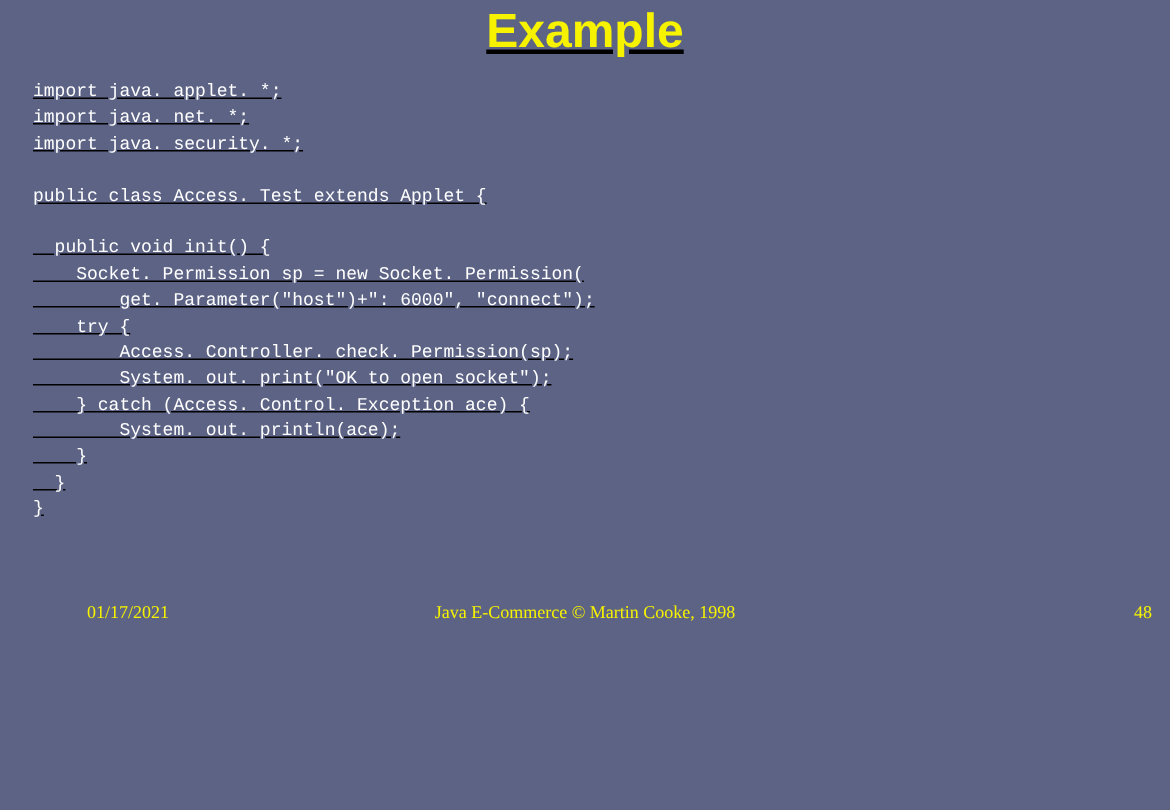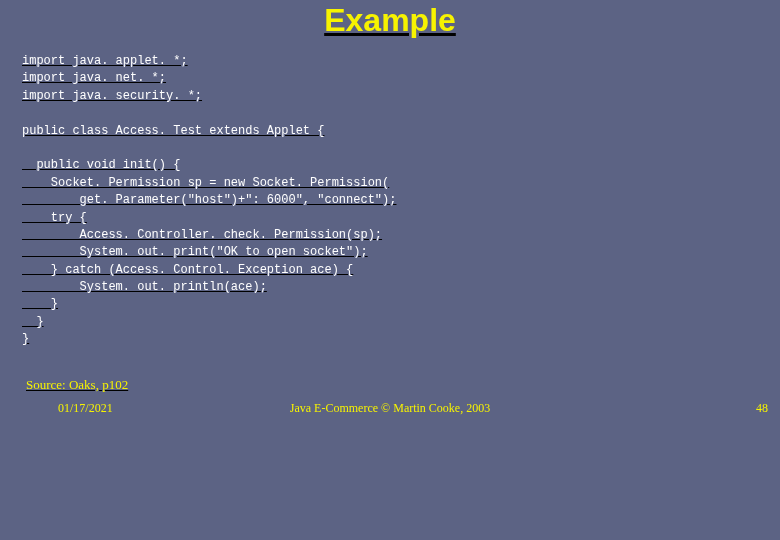--- a/index.html
+++ b/index.html
@@ -69,21 +69,20 @@
         get. Parameter("host")+": 6000", "connect");
     try {
         Access. Controller. check. Permission(sp);
         System. out. print("OK to open socket");
     } catch (Access. Control. Exception ace) {
         System. out. println(ace);
     }
   }
 }</pre>
 
-  <div class="source">Source: Oaks, p102</div>
 
   <div class="footer">
     <span class="date">01/17/2021</span>
-    <span class="center">Java E-Commerce © Martin Cooke, 2003</span>
+    <span class="center">Java E-Commerce © Martin Cooke, 1998</span>
     <span class="pagenum">48</span>
   </div>
 
 </div>
 
 </body></html>

